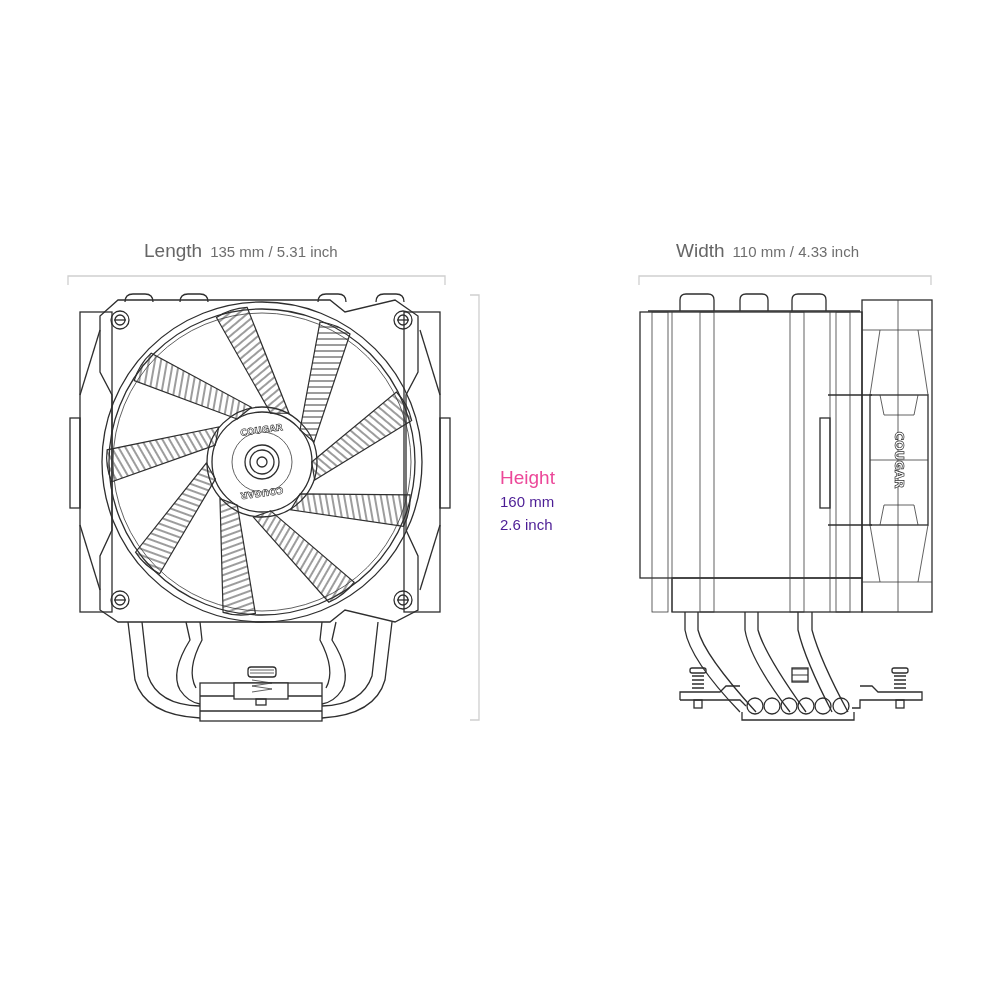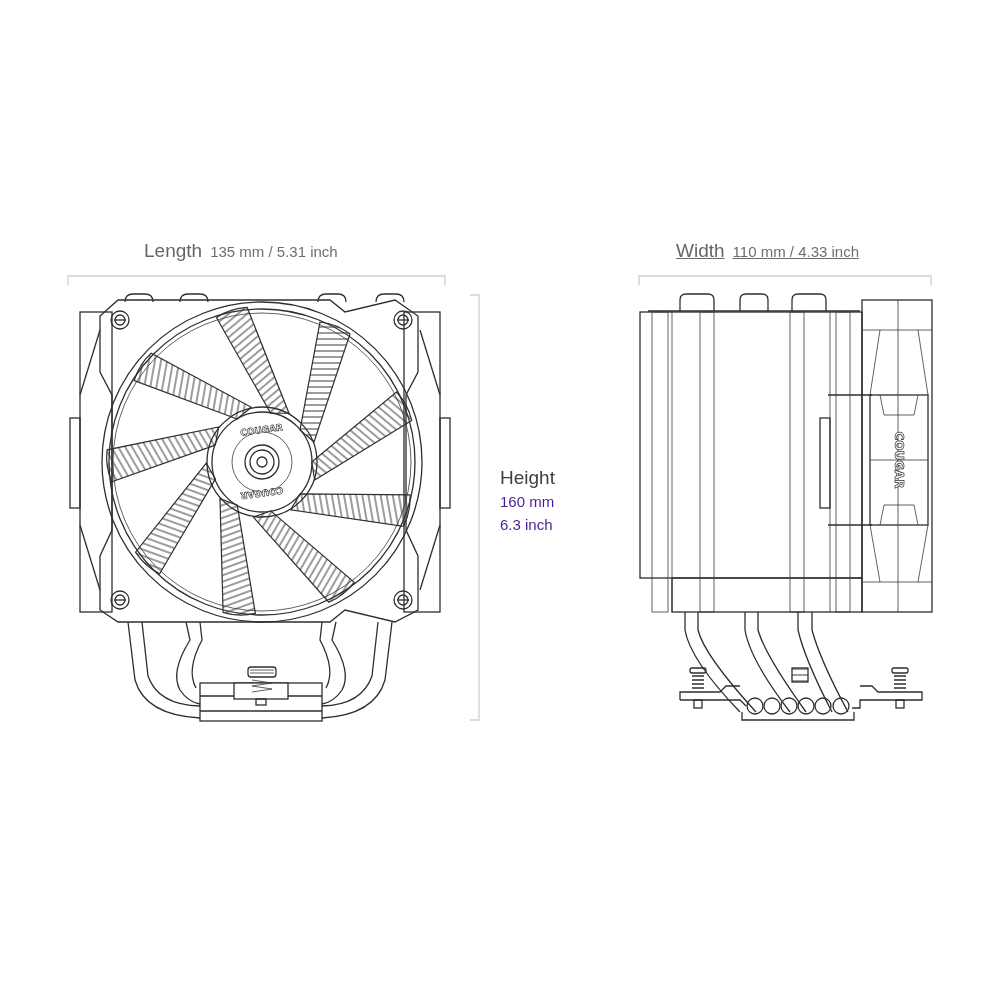--- a/index.html
+++ b/index.html
@@ -2,42 +2,42 @@
 <html><head>
   <meta charset="utf-8">
   <style>
     html, body { margin: 0; padding: 0; background: #ffffff; }
     body { width: 1000px; height: 1000px; position: relative; overflow: hidden;
            font-family: "Liberation Sans", sans-serif; color: #6b6b6b; }
     .label { position: absolute; white-space: nowrap; }
     .dim-title { font-size: 19px; color: #666666; }
     .dim-value { font-size: 15px; color: #6e6e6e; margin-left: 8px; }
     .height-block { position: absolute; left: 500px; top: 466px; text-align: left; }
-    .height-title { font-size: 19px; color: #404040; line-height: 24px; }
+    .height-title { font-size: 19px; color: #ec4899; line-height: 24px; }
     .height-line { font-size: 15px; color: #4c1d95; line-height: 23px; }
     svg { position: absolute; left: 0; top: 0; }
     .ink { stroke: #2e2e2e; fill: none; stroke-width: 1.3; }
     .ink-thin { stroke: #3a3a3a; fill: none; stroke-width: 0.8; }
     .bracket { stroke: #cfcfcf; fill: none; stroke-width: 1.3; }
   </style>
 </head>
 <body>
 
 <div class="label" style="left:144px; top:240px;">
   <span class="dim-title">Length</span><span class="dim-value">135 mm / 5.31 inch</span>
 </div>
 
-<div class="label" style="left:676px; top:240px;text-decoration:underline;">
+<div class="label" style="left:676px; top:240px;">
   <span class="dim-title">Width</span><span class="dim-value">110 mm / 4.33 inch</span>
 </div>
 
 <div class="height-block">
   <div class="height-title">Height</div>
   <div class="height-line">160 mm</div>
-  <div class="height-line">6.3 inch</div>
+  <div class="height-line">2.6 inch</div>
 </div>
 
 <svg width="1000" height="1000" viewBox="0 0 1000 1000">
   <defs>
     <pattern id="finsH" width="6" height="6" patternUnits="userSpaceOnUse">
       <line x1="0" y1="3" x2="6" y2="3" stroke="#3a3a3a" stroke-width="1"></line>
     </pattern>
     <pattern id="finsHtight" width="5" height="5" patternUnits="userSpaceOnUse">
       <line x1="0" y1="2.5" x2="5" y2="2.5" stroke="#3a3a3a" stroke-width="0.9"></line>
     </pattern>

